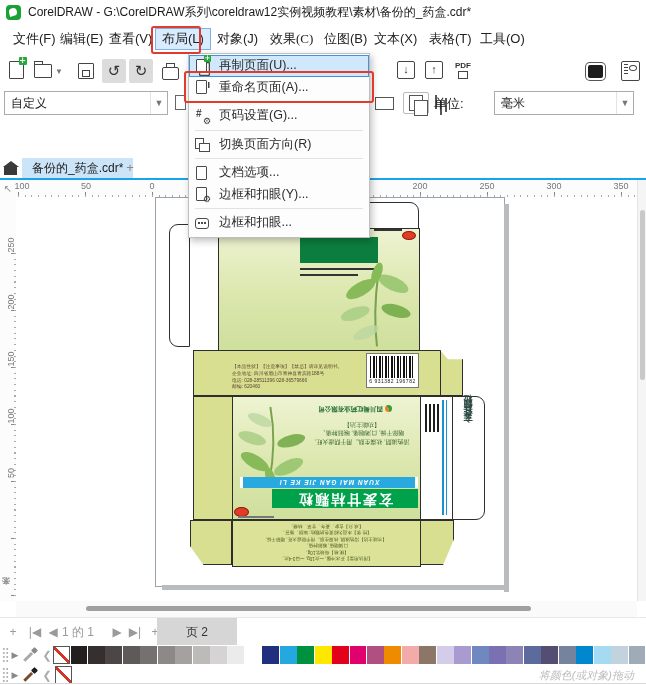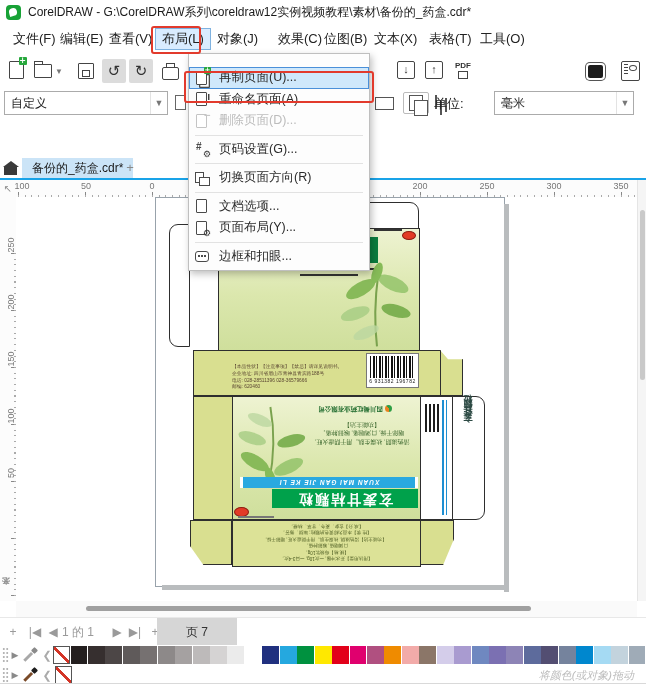--- a/index.html
+++ b/index.html
@@ -132,21 +132,21 @@
   .flap-lines{position:absolute;left:240px;top:523px;width:172px;z-index:3;color:#4a5a20;font-size:4.6px;line-height:6.4px;text-align:center;white-space:nowrap;}
   .vline{position:absolute;background:#1d1d1d;z-index:3;}
   .blueline{position:absolute;background:#1e8fd2;z-index:3;}
   .leaf-svg{position:absolute;z-index:3;}
 
   
   .menu-panel{position:absolute;left:188px;top:53px;width:180px;background:#fdfdfd;border:1px solid #bfbfbf;box-shadow:2px 3px 7px rgba(0,0,0,.25);z-index:50;padding:1px 0 3px;}
   .m-item{height:21.5px;display:flex;align-items:center;padding:0 4px 0 5px;position:relative;}
   .m-item .m-label{font-size:12.5px;color:#2b2b2b;margin-left:9px;flex:1;white-space:nowrap;}
   .m-item.dis .m-label{color:#bcbcbc;}
-  .m-item.hl{background:#cfe8fb;box-shadow:inset 0 0 0 1px #4a90d9;margin-top:12px;}
+  .m-item.hl{background:#cfe8fb;box-shadow:inset 0 0 0 1px #4a90d9;}
   .m-arrow{color:#555;font-size:10px;margin-right:2px;}
   .m-sep{height:1px;background:#e2e2e2;margin:3px 6px;}
   .mi{width:16px;height:16px;flex:none;position:relative;display:inline-block;}
   .mi.pg::before,.mi.page-plus::before,.mi.pages-plus::before,.mi.page-rename::before,.mi.page-del::before,.mi.page-goto::before,
   .mi.page-size::before,.mi.page-layout::before,.mi.page-bg::before{content:"";position:absolute;left:2px;top:1px;width:9px;height:12px;border:1.3px solid #4a4a4a;background:#fff;border-radius:1px;}
   .mi.page-plus::after,.mi.pages-plus::after{content:"+";position:absolute;right:-1px;top:-3px;width:7px;height:7px;background:#27a83c;color:#fff;font:bold 7px/7px "DejaVu Sans",sans-serif;text-align:center;border-radius:1px;}
   .mi.pages-plus::before{box-shadow:3px 3px 0 -1.3px #fff,3px 3px 0 0 #4a4a4a;}
   .mi.page-rename::after{content:"I";position:absolute;right:0;top:2px;font:bold 9px/9px "Liberation Sans",sans-serif;color:#2a2a2a;}
   .mi.page-del::before,.mi.page-goto::before{border-color:#c4c4c4;}
   .mi.page-del::after{content:"−";position:absolute;right:-1px;top:-2px;color:#c4c4c4;font:bold 9px/9px "DejaVu Sans",sans-serif;}
@@ -193,21 +193,21 @@
   <div class="app-logo"></div>
   <div class="title-text">CorelDRAW - G:\CorelDRAW系列\coreldraw12实例视频教程\素材\备份的_药盒.cdr*</div>
 </div>
 
 <div class="menubar">
     <div class="mb-item" style="left: 6px;">文件(F)</div>
     <div class="mb-item" style="left: 53px;">编辑(E)</div>
     <div class="mb-item" style="left: 102px;">查看(V)</div>
     <div class="mb-item active" style="left: 155px;">布局(L)</div>
     <div class="mb-item" style="left: 210px;">对象(J)</div>
-    <div class="mb-item" style="left: 271px;">效果(C)</div>
+    <div class="mb-item" style="left: 263px; font-family: Liberation Serif, serif;">效果(C)</div>
     <div class="mb-item" style="left: 317px;">位图(B)</div>
     <div class="mb-item" style="left: 367px;">文本(X)</div>
     <div class="mb-item" style="left: 422px;">表格(T)</div>
     <div class="mb-item" style="left: 473px;">工具(O)</div>
   </div>
 
 <div class="tb1">
   <div class="tbtn" style="left:5px;top:8px;width:22px;height:20px">
       <span class="ic-page">
         <span class="badge">+</span>
@@ -449,42 +449,38 @@
 
 <div class="menu-panel">
     <div class="m-item hl">
       <div class="mi pages-plus"></div>
       <div class="m-label">再制页面(U)...</div>
     </div>
     <div class="m-item">
       <div class="mi page-rename"></div>
       <div class="m-label">重命名页面(A)...</div>
     </div>
-    <div class="m-item dis">
-      <div class="mi page-del"></div>
-      <div class="m-label">删除页面(D)...</div>
-    </div>
     <div class="m-sep"></div>
     <div class="m-item">
       <div class="mi pgnum"></div>
       <div class="m-label">页码设置(G)...</div>
     </div>
     <div class="m-sep"></div>
     <div class="m-item">
       <div class="mi orient"></div>
       <div class="m-label">切换页面方向(R)</div>
     </div>
     <div class="m-sep"></div>
     <div class="m-item">
       <div class="mi pg"></div>
       <div class="m-label">文档选项...</div>
     </div>
     <div class="m-item">
       <div class="mi page-layout"></div>
-      <div class="m-label">页面布局(Y)...</div>
+      <div class="m-label">边框和扣眼(Y)...</div>
     </div>
     <div class="m-sep"></div>
     <div class="m-item">
       <div class="mi grommet"></div>
       <div class="m-label">边框和扣眼...</div>
     </div>
   </div>
 
 <div class="red-box" style="left:151px;top:26px;width:46px;height:24px"></div>
 <div class="red-box" style="left:184px;top:71px;width:186px;height:28px"></div>
@@ -499,21 +495,21 @@
 
 <div class="pagenav">
   <div class="nav-btn" style="left:4px">+</div>
   <div class="nav-btn" style="left:26px">|◀</div>
   <div class="nav-btn" style="left:44px">◀</div>
   <div class="nav-info">1 的 1</div>
   <div class="nav-btn" style="left:108px">▶</div>
   <div class="nav-btn" style="left:126px">▶|</div>
   <div class="nav-btn" style="left:146px">+</div>
   <div class="page-tab">
-      <span>页 7</span>
+      <span>页 2</span>
     </div>
 </div>
 
 <div class="palrow pal1">
   <div class="pal-handle"></div>
   <div class="pal-arrow">▶</div>
   <div class="pal-dropper"></div>
   <div class="pal-chev">❮</div>
   <div class="swatches">
       <div class="sw none"></div>

